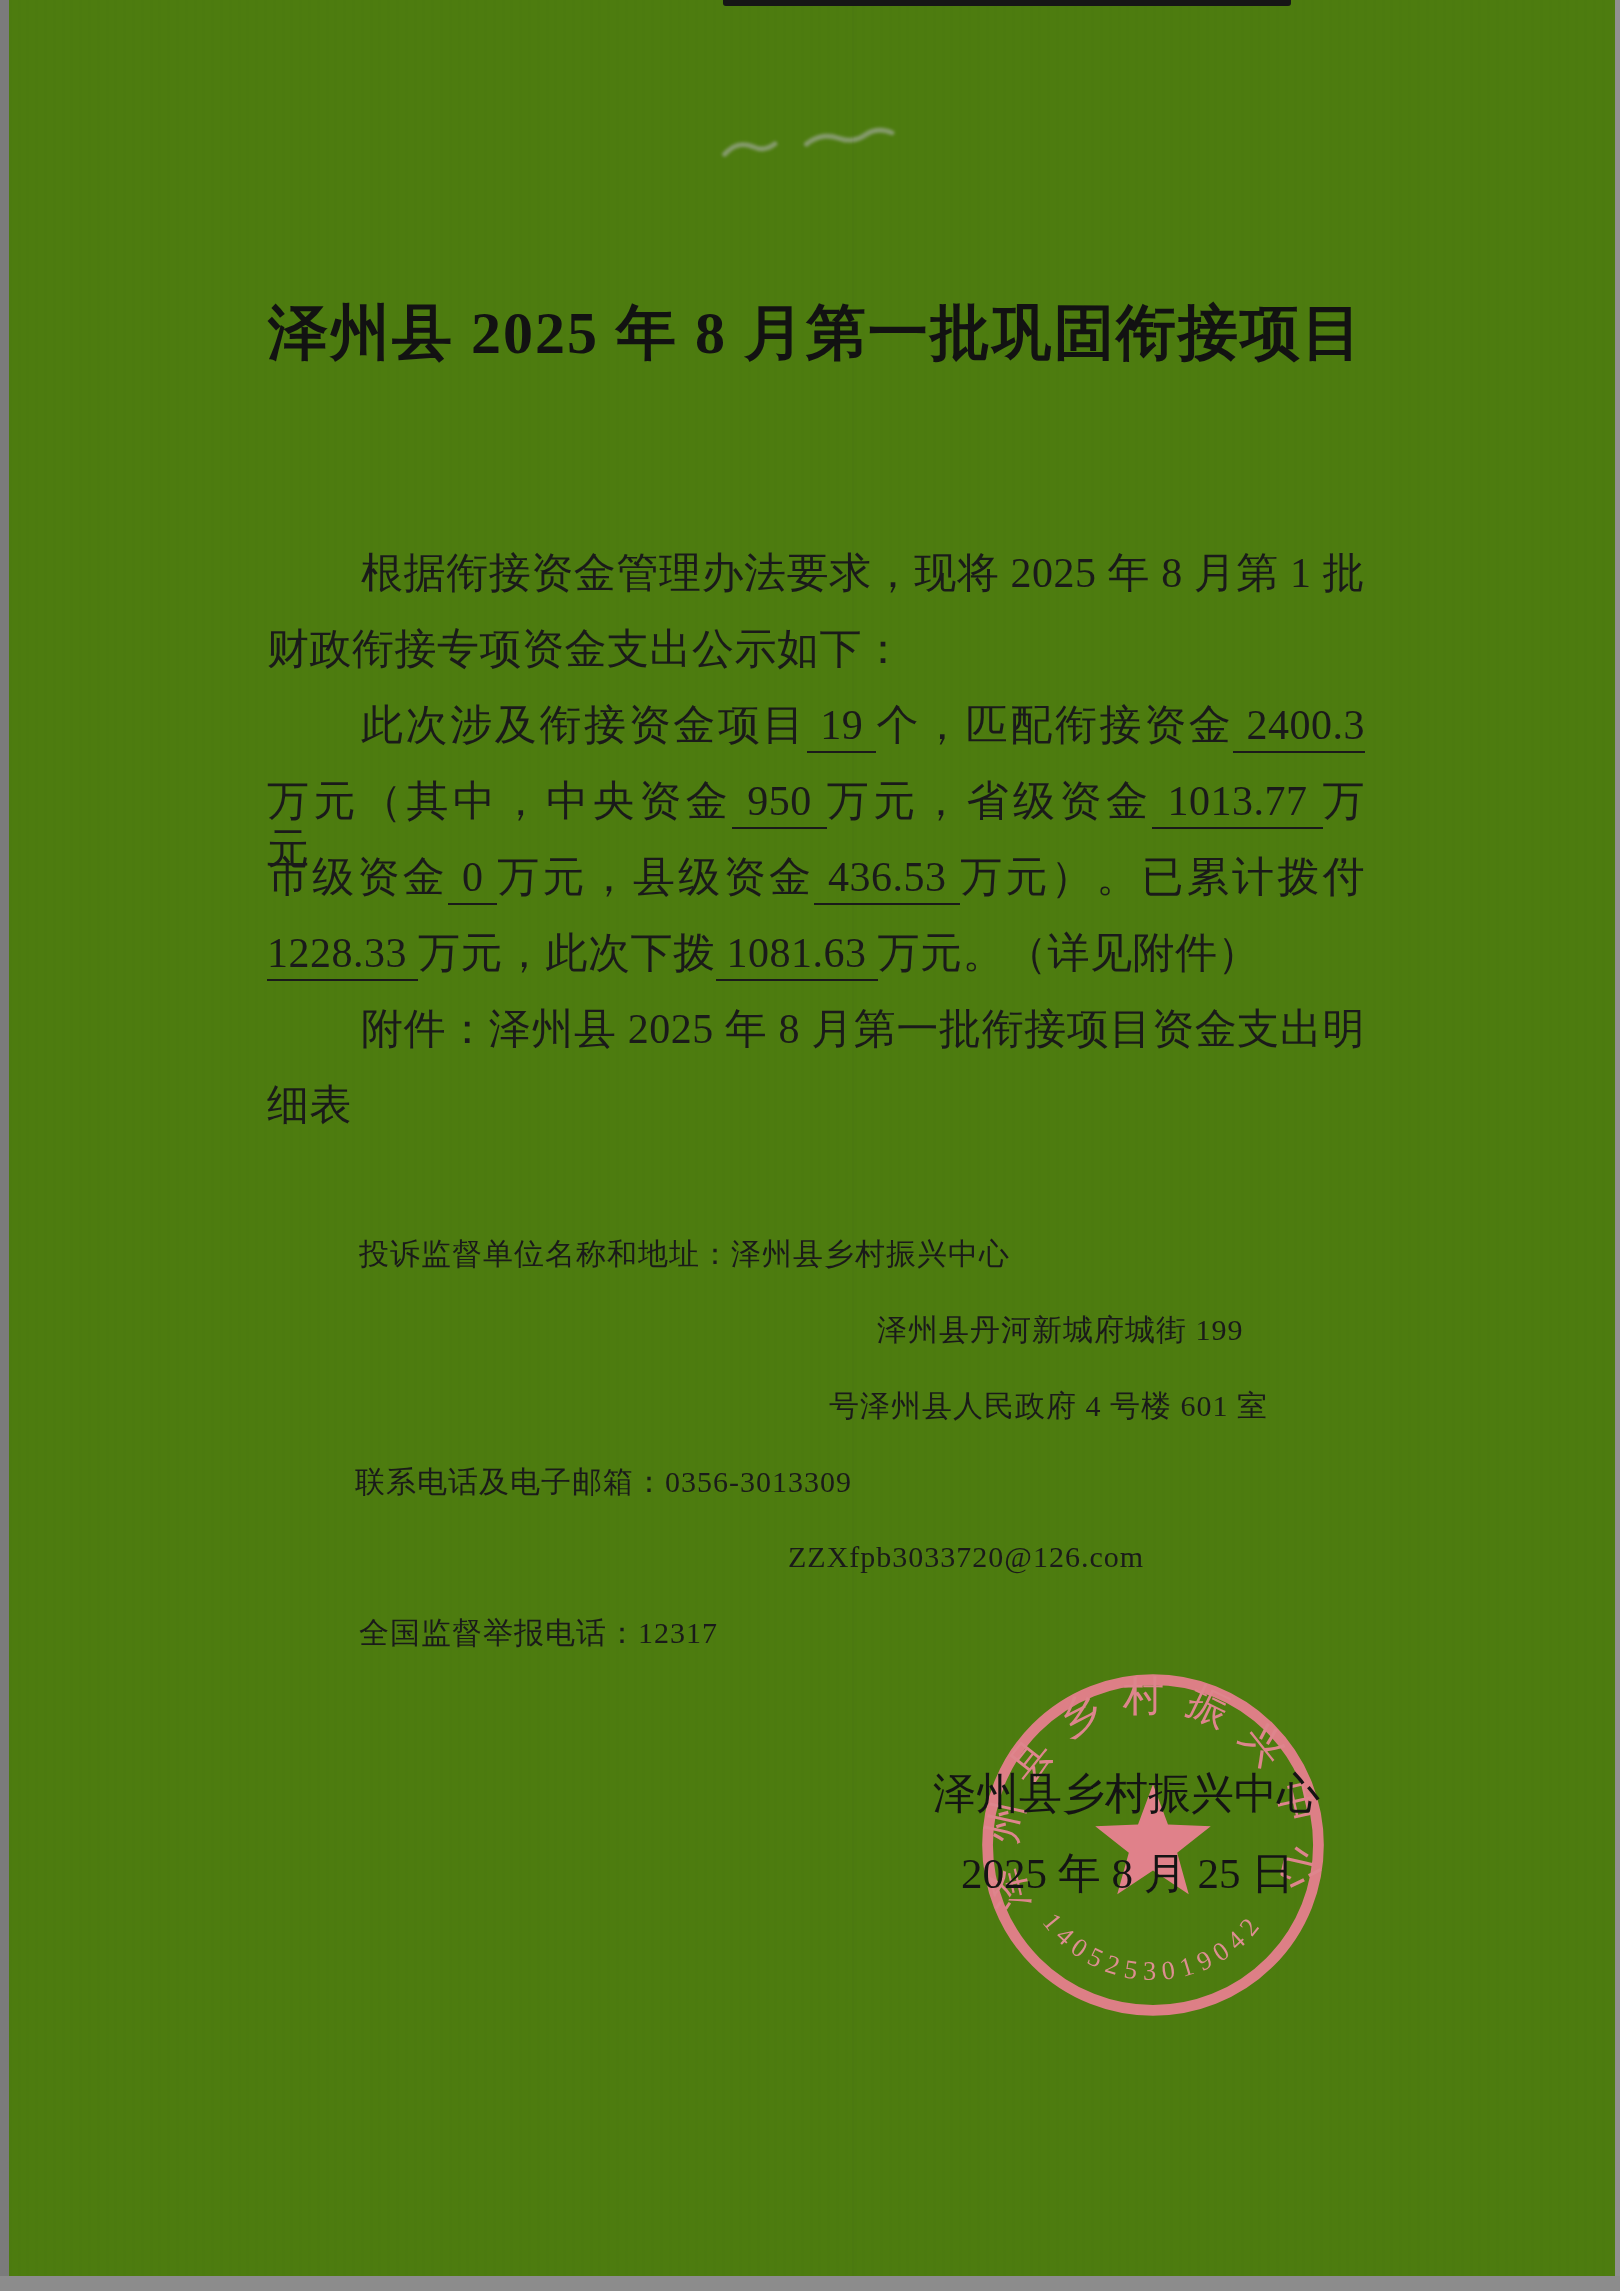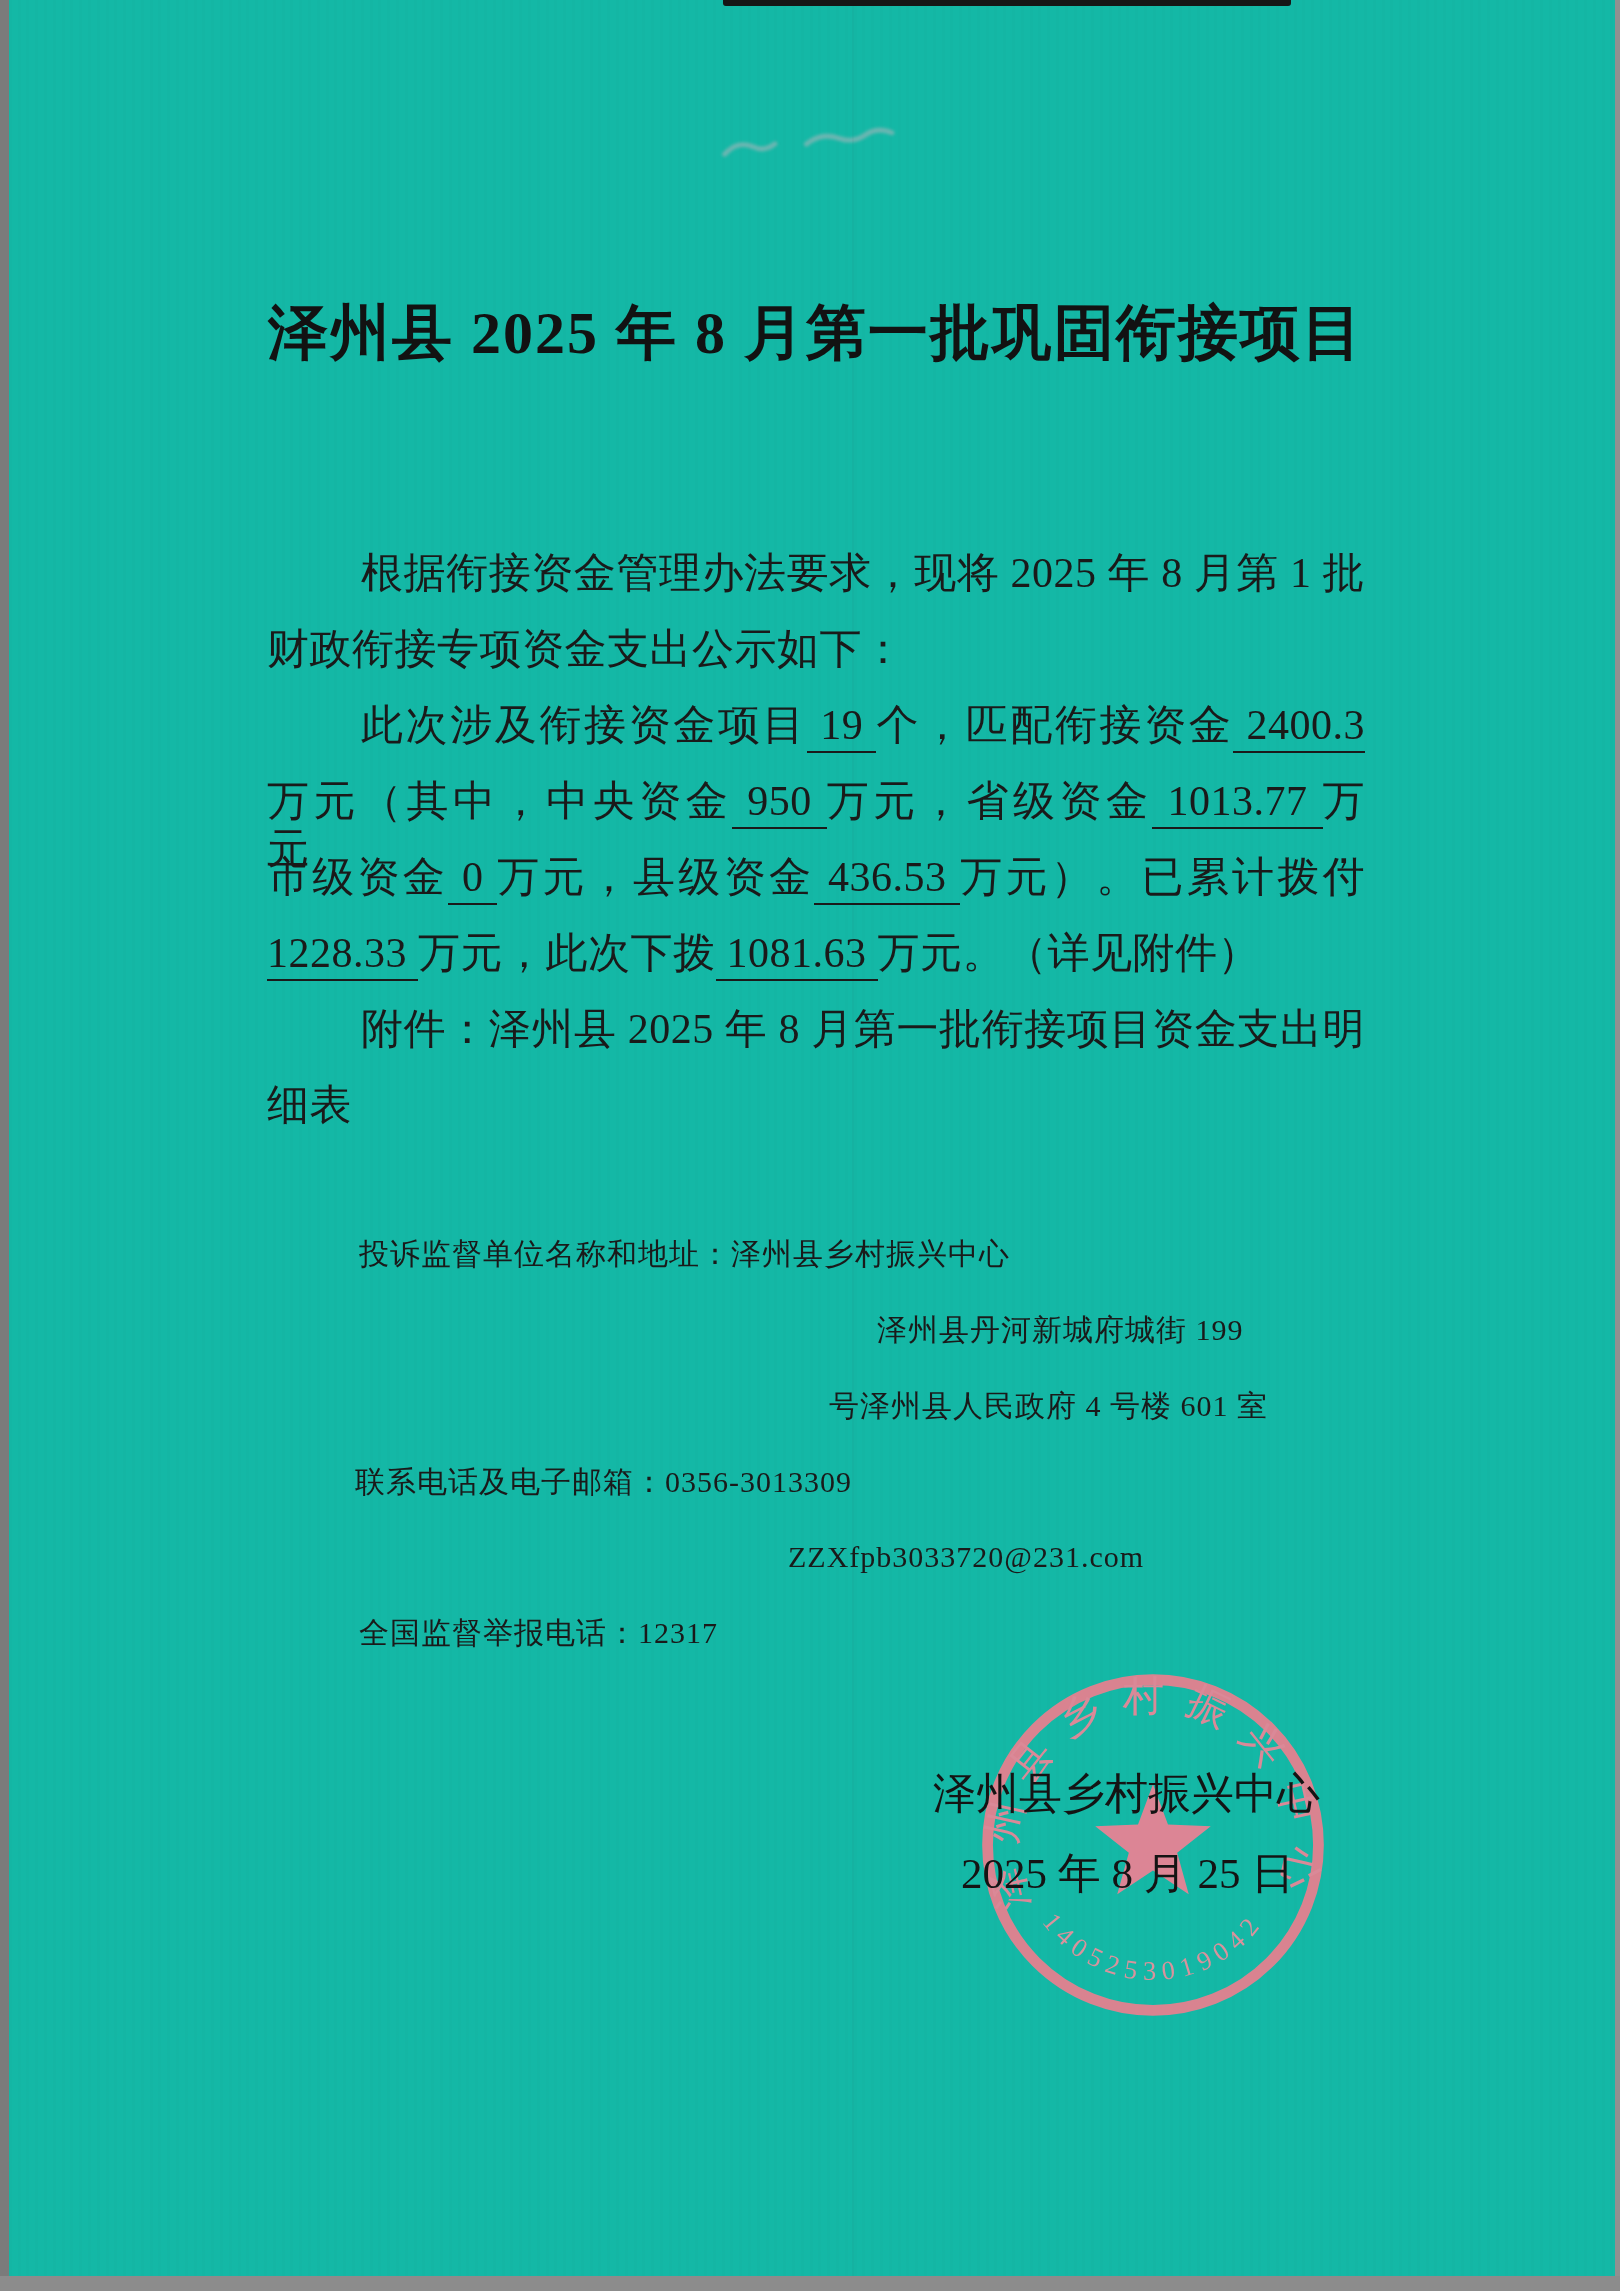--- a/index.html
+++ b/index.html
@@ -1,16 +1,16 @@
 <!DOCTYPE html>
 <html><head>
 <meta charset="utf-8">
 <style>
   html,body{margin:0;padding:0;background:#6f6f6f;}
-  #canvas{position:relative;width:1620px;height:2292px;background:#14b8a6;overflow:hidden;
+  #canvas{position:relative;width:1620px;height:2292px;background:#4d7c0f;overflow:hidden;
           font-family:"Liberation Serif","DejaVu Serif",serif;color:#161616;}
   
   #canvas::before{content:"";position:absolute;inset:0;pointer-events:none;
     background:repeating-linear-gradient(90deg,rgba(0,0,0,0.012) 0 2.9px,rgba(0,0,0,0) 2.9px 8.8px);}
   .edge{position:absolute;}
   #edge-left{left:0;top:0;width:8.8px;height:2292px;background:#7b7b7b;}
   #edge-right{right:0;top:0;width:4.9px;height:2292px;background:#909090;}
   #edge-bottom{left:0;top:2276px;width:1620px;height:15.7px;background:#8c8c8c;}
   #edge-topstreak{left:723px;top:0;width:568px;height:5.9px;background:#161616;border-radius:0 0 2.9px 2.9px;}
   #seam{position:absolute;left:852px;top:0;width:2px;height:2276px;background:rgba(60,60,60,0.04);}
@@ -48,21 +48,21 @@
       <div class="bline" style="top: 929px;"><span class="u">1228.33 </span><span>万元，此次下拨</span><span class="u"> 1081.63 </span><span>万元。（详见附件）</span></div>
       <div class="bline fill" style="top: 1005px; text-indent: 94px;"><span>附件：泽州县 2025 年 8 月第一批衔接项目资金支出明</span></div>
       <div class="bline" style="top: 1081px;"><span>细表</span></div>
     </div>
 
   <div id="contact-block">
       <div class="cline" style="left: 359px; top: 1237px;">投诉监督单位名称和地址：泽州县乡村振兴中心</div>
       <div class="cline" style="left: 877px; top: 1313px;">泽州县丹河新城府城街 199</div>
       <div class="cline" style="left: 790px; top: 1389px; margin-left: 39px;">号泽州县人民政府 4 号楼 601 室</div>
       <div class="cline" style="left: 355px; top: 1465px;">联系电话及电子邮箱：0356-3013309</div>
-      <div class="cline" style="left: 788px; top: 1540px;">ZZXfpb3033720@231.com</div>
+      <div class="cline" style="left: 788px; top: 1540px;">ZZXfpb3033720@126.com</div>
       <div class="cline" style="left: 359px; top: 1616px;">全国监督举报电话：12317</div>
     </div>
 
   <div id="seal">
     <svg width="372" height="372" viewBox="-190 -190 380 380">
       <circle cx="0" cy="0" r="169" fill="none" stroke="#e8808f" stroke-width="11"></circle>
       <polygon points="0,-62 -15.3,-21 -59,-19.2 -24.7,8 -36.5,50.2 0,26 36.5,50.2 24.7,8 59,-19.2 15.3,-21" fill="#ec8294"></polygon>
       <defs>
         <path id="arcTop" d="M -125.1,58.3 A 138 138 0 1 1 125.1,58.3" fill="none"></path>
         <path id="arcBottom" d="M -138,0 A 138 138 0 0 0 138,0" fill="none"></path>

